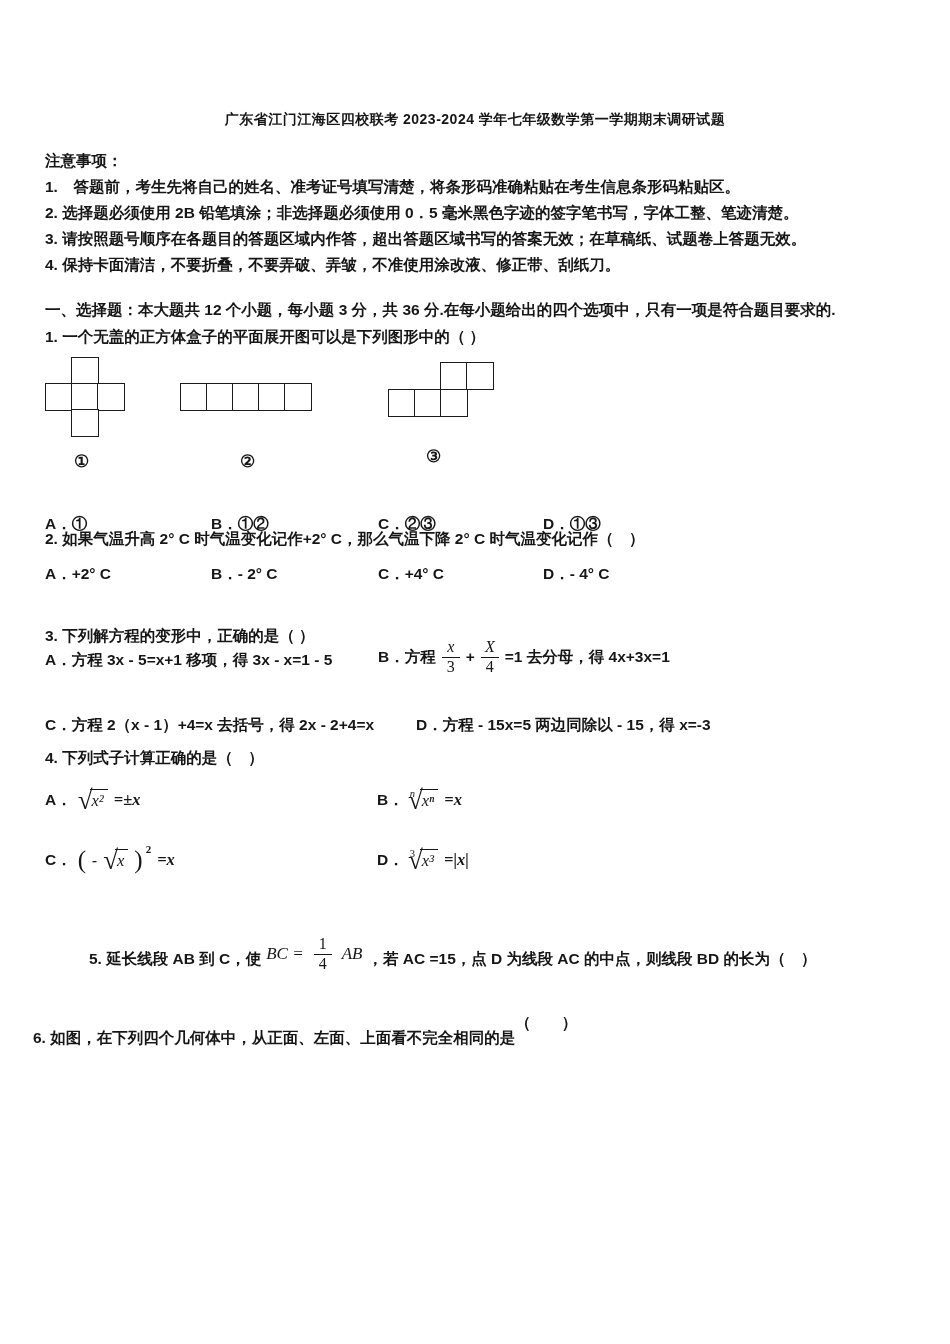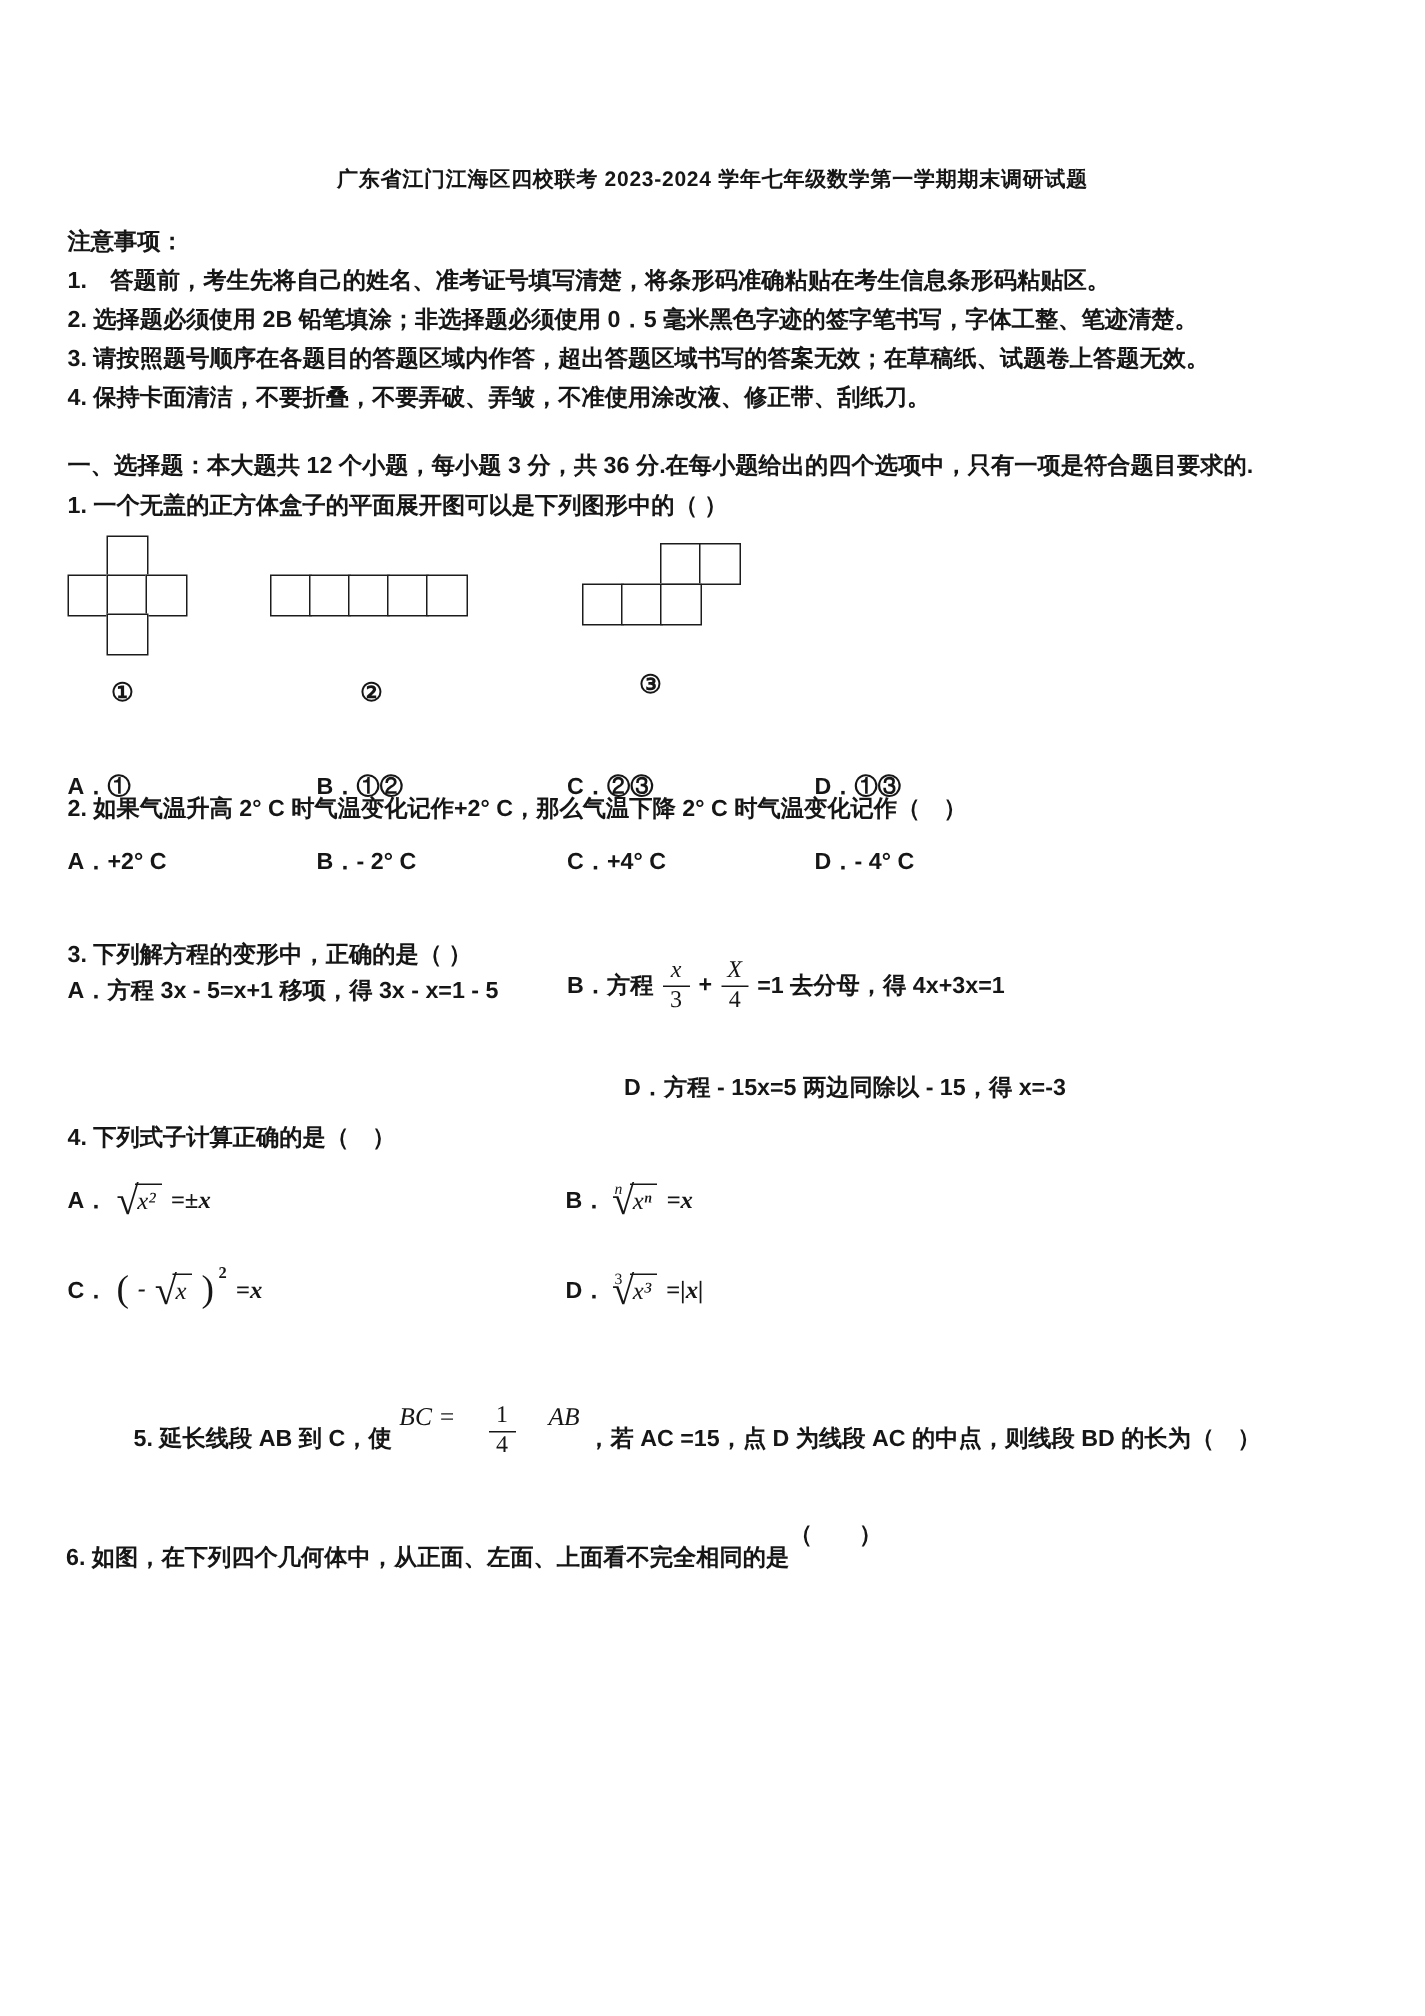--- a/index.html
+++ b/index.html
@@ -50,21 +50,21 @@
   .rcand{
     border-top:1.6px solid #161616;
     font-size:16.5px;font-style:italic;
     padding:1px 4px 0 2px;line-height:1.25;
   }
   .bigp{font-family:"Liberation Serif",serif;font-weight:400;font-size:25px;line-height:0.9;}
   .psup{font-family:"Liberation Serif",serif;font-size:11px;position:relative;top:-11px;margin-left:-3px;}
   .olabel{font-weight:700;}
   .q5row{position:absolute;left:45px;top:914px;height:59px;display:flex;align-items:flex-end;gap:5px;margin-left:44px;}
   .q5row .txt{padding-bottom:3px;}
-  .bcfrac{display:inline-flex;align-items:flex-start;gap:22px;}
+  .bcfrac{display:inline-flex;align-items:center;gap:10px;}
   .mathit17{font-family:"Liberation Serif",serif;font-style:italic;font-size:17px;font-weight:400;}
   .raised{position:relative;top:-15px;font-weight:700;}
 </style>
 </head>
 <body>
 
 <div class="page">
 
   <div class="abs title">广东省江门江海区四校联考 2023-2024 学年七年级数学第一学期期末调研试题</div>
 
@@ -129,20 +129,21 @@
       <span class="fnum mathit">x</span>
       <span class="fden">3</span>
     </span>
     <span>+</span>
     <span class="frac">
       <span class="fnum mathit">X</span>
       <span class="fden">4</span>
     </span>
     <span>=1 去分母，得 4x+3x=1</span>
   </div>
+  <div class="abs" style="left:45px;top:715px;">C．方程 2（x - 1）+4=x 去括号，得 2x - 2+4=x</div>
   <div class="abs" style="left:416px;top:715px;">D．方程 - 15x=5 两边同除以 - 15，得 x=-3</div>
 
   <div class="abs" style="left:45px;top:748px;">4. 下列式子计算正确的是（　）</div>
 
   <div class="mathline" style="left:45px;top:778px;height:44px;">
     <span class="olabel">A．</span>
     <span class="radical">
       <span class="rsign">√</span>
       <span class="rcand">x²</span>
     </span>
@@ -188,17 +189,17 @@
       <span class="mathit17">BC =</span>
       <span class="frac">
         <span class="fnum">1</span>
         <span class="fden">4</span>
       </span>
       <span class="mathit17">AB</span>
     </span>
     <span class="txt">，若 AC =15，点 D 为线段 AC 的中点，则线段 BD 的长为（　）</span>
   </div>
 
-  <div class="abs" style="left:44px;top:1028px;text-align:center;">
+  <div class="abs" style="left:33px;top:1028px;text-align:center;">
     <span>6. 如图，在下列四个几何体中，从正面、左面、上面看不完全相同的是</span><span class="raised">（　　）</span>
   </div>
 
 </div>
 
 </body></html>

